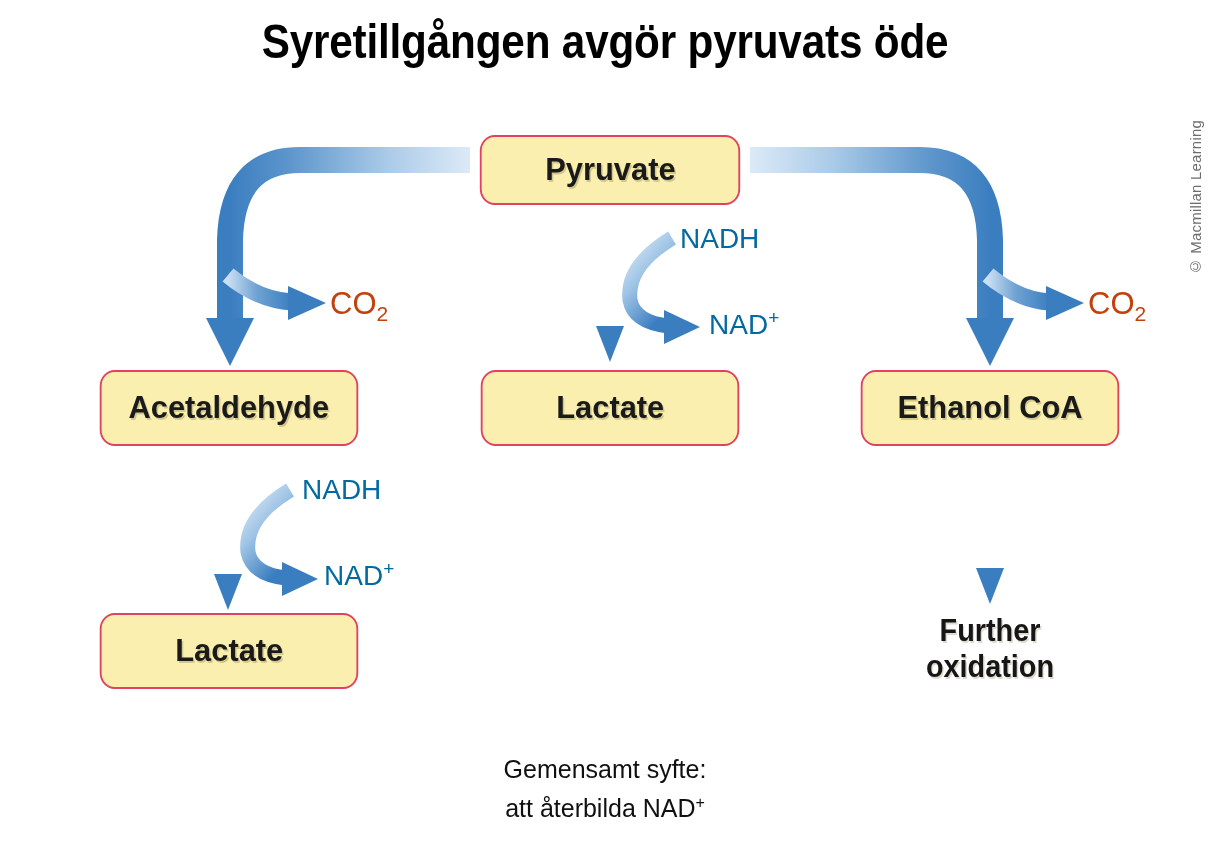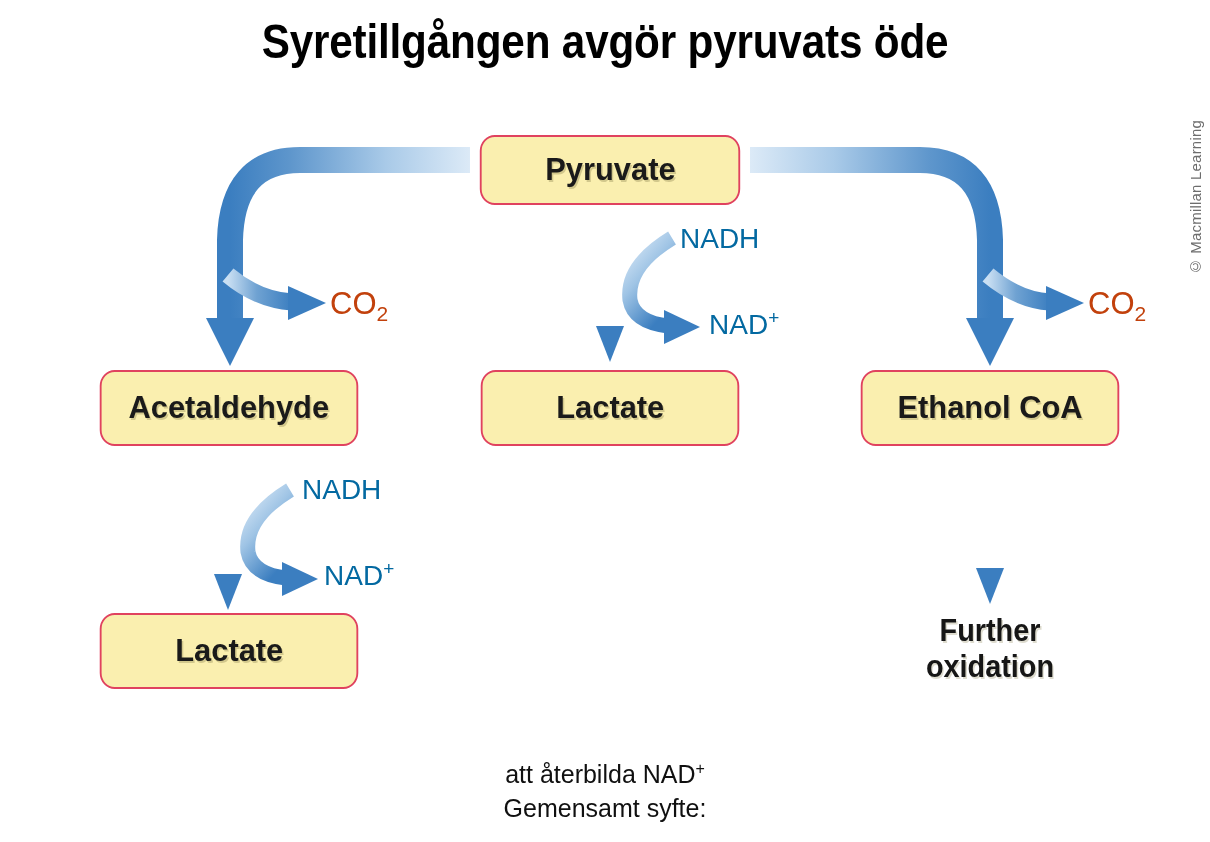--- a/index.html
+++ b/index.html
@@ -228,19 +228,19 @@
   </div>
 
   <div class="cofactor" style="left:302px; top:474px;">
     <span>NADH</span>
   </div>
   <div class="cofactor" style="left:324px; top:558px;">
     <span>NAD</span><span class="sup">+</span>
   </div>
 
   <div class="caption">
+    <div>Gemensamt syfte:</div>
     <div><span>att återbilda NAD</span><span class="sup">+</span></div>
-    <div>Gemensamt syfte:</div>
   </div>
 
   <div class="copyright">© Macmillan Learning</div>
 
 </div>
 
 </body></html>

